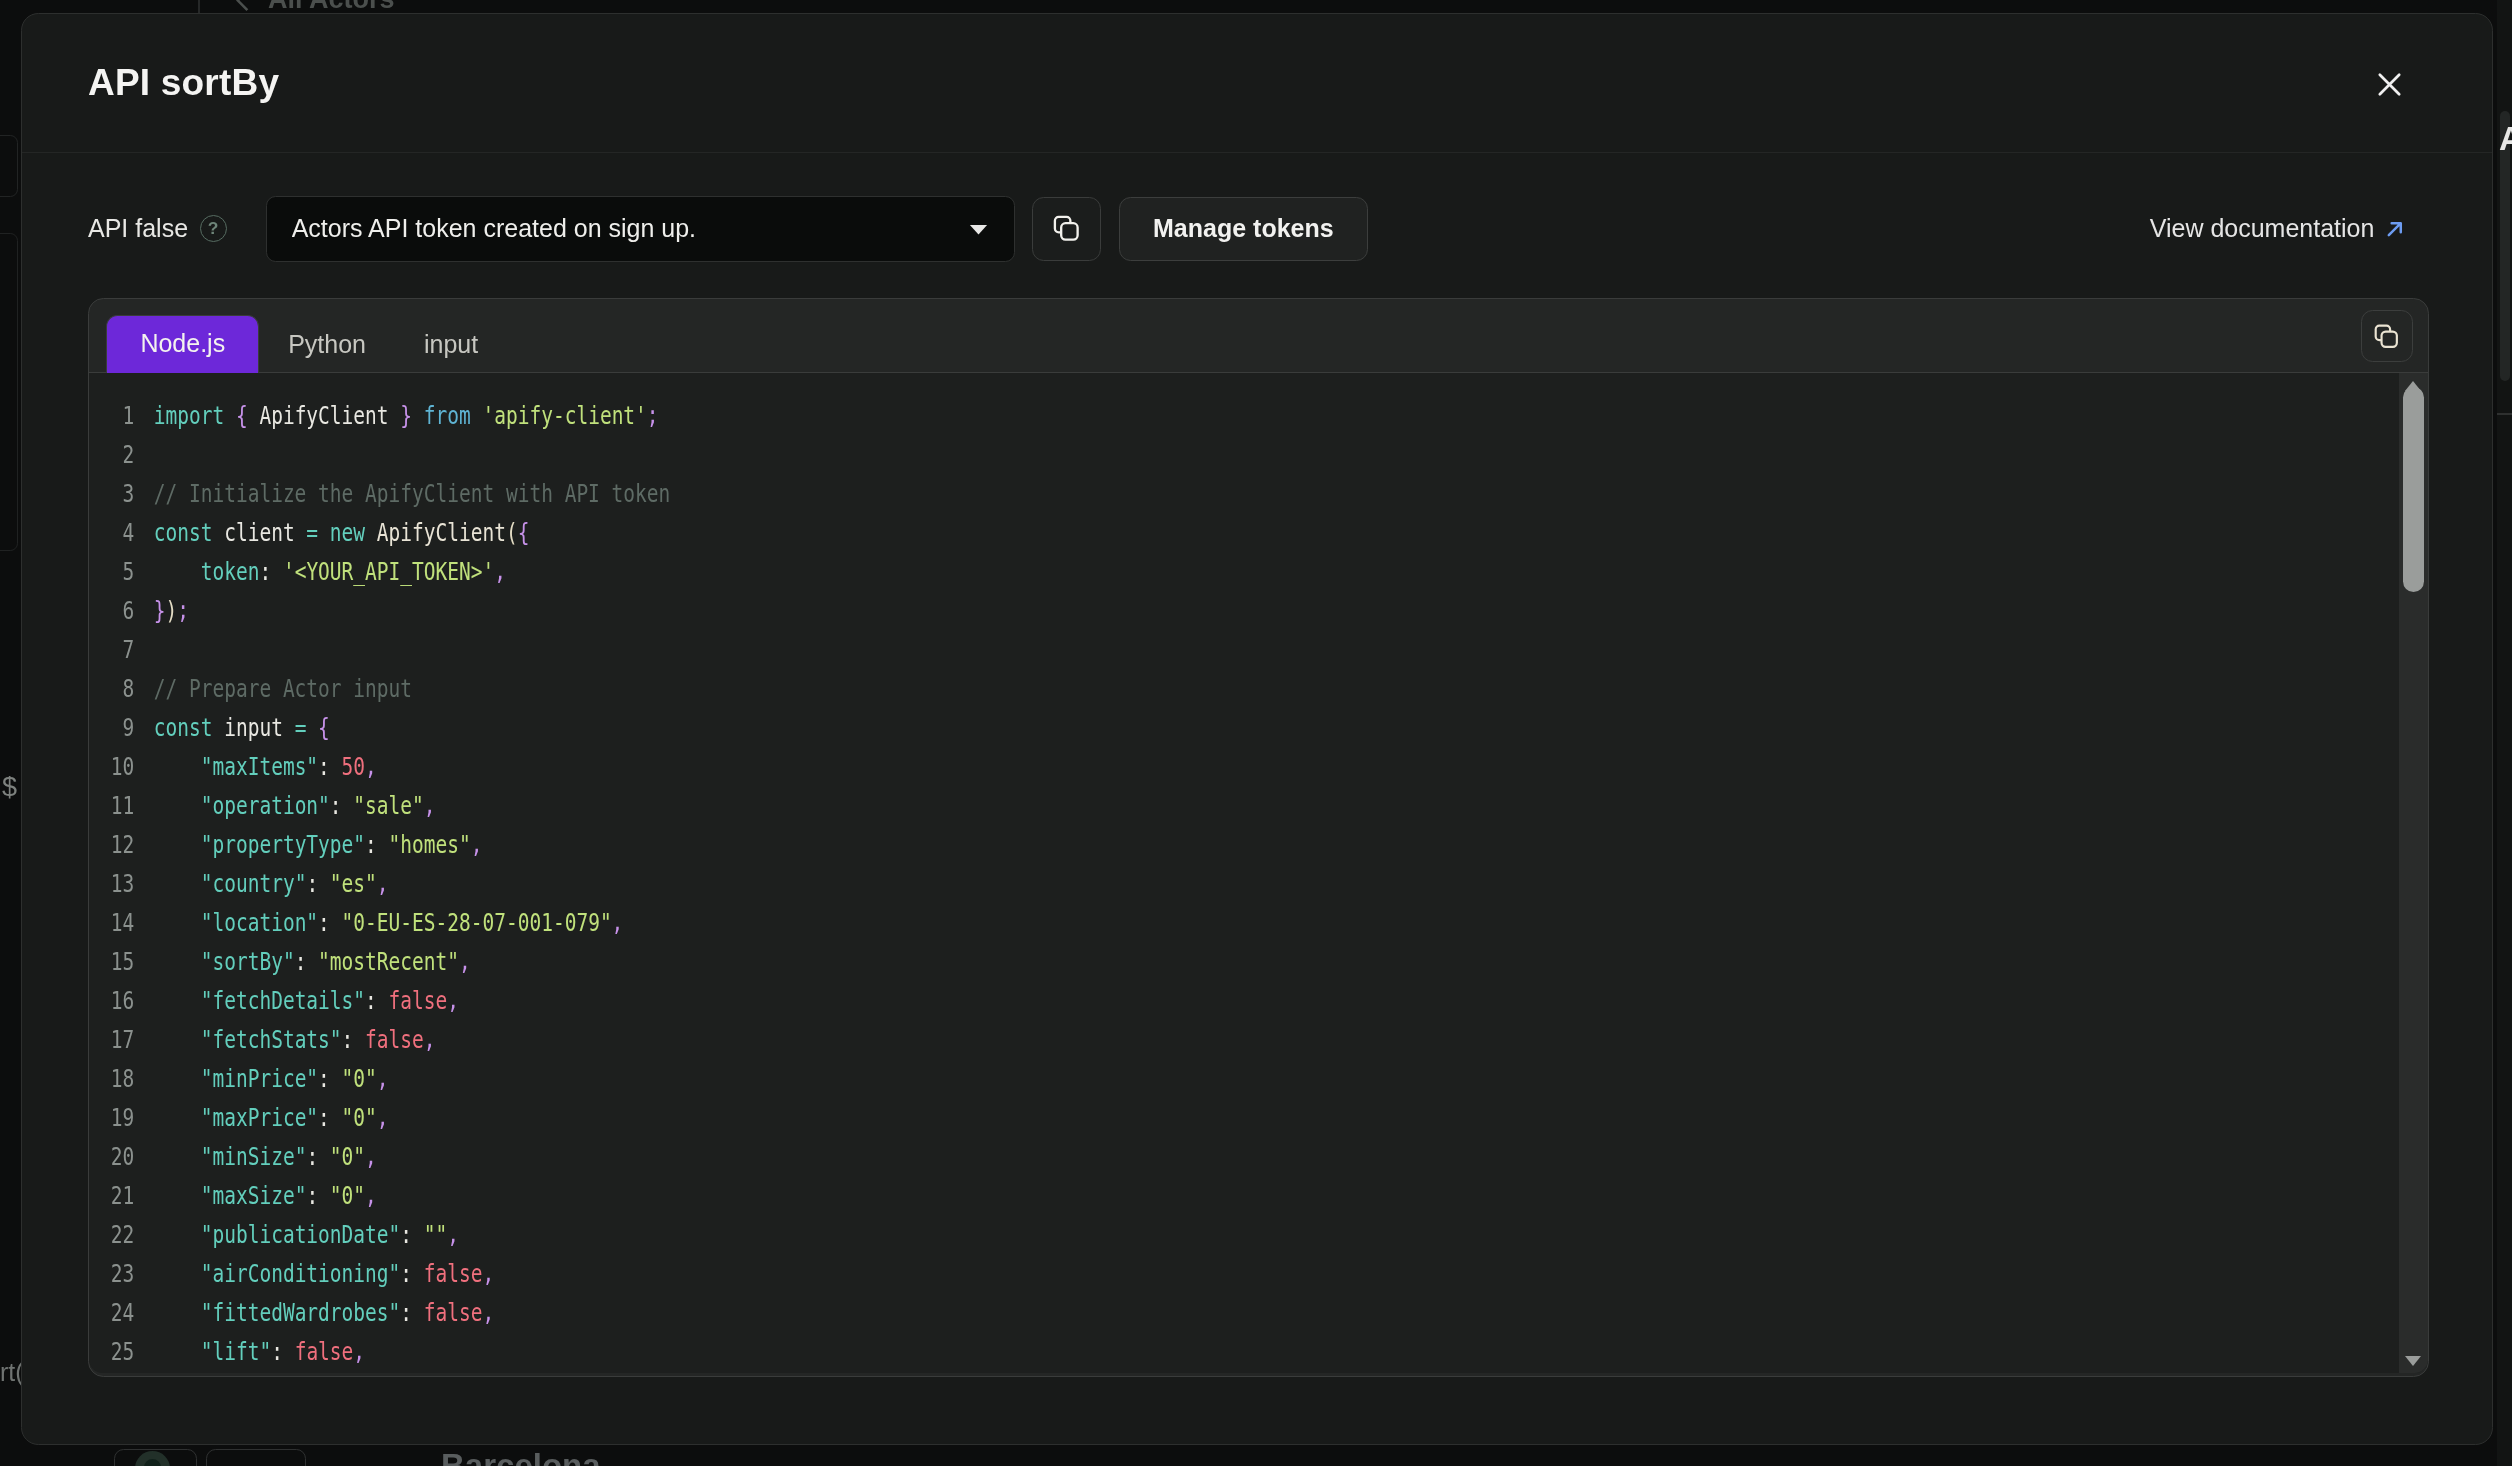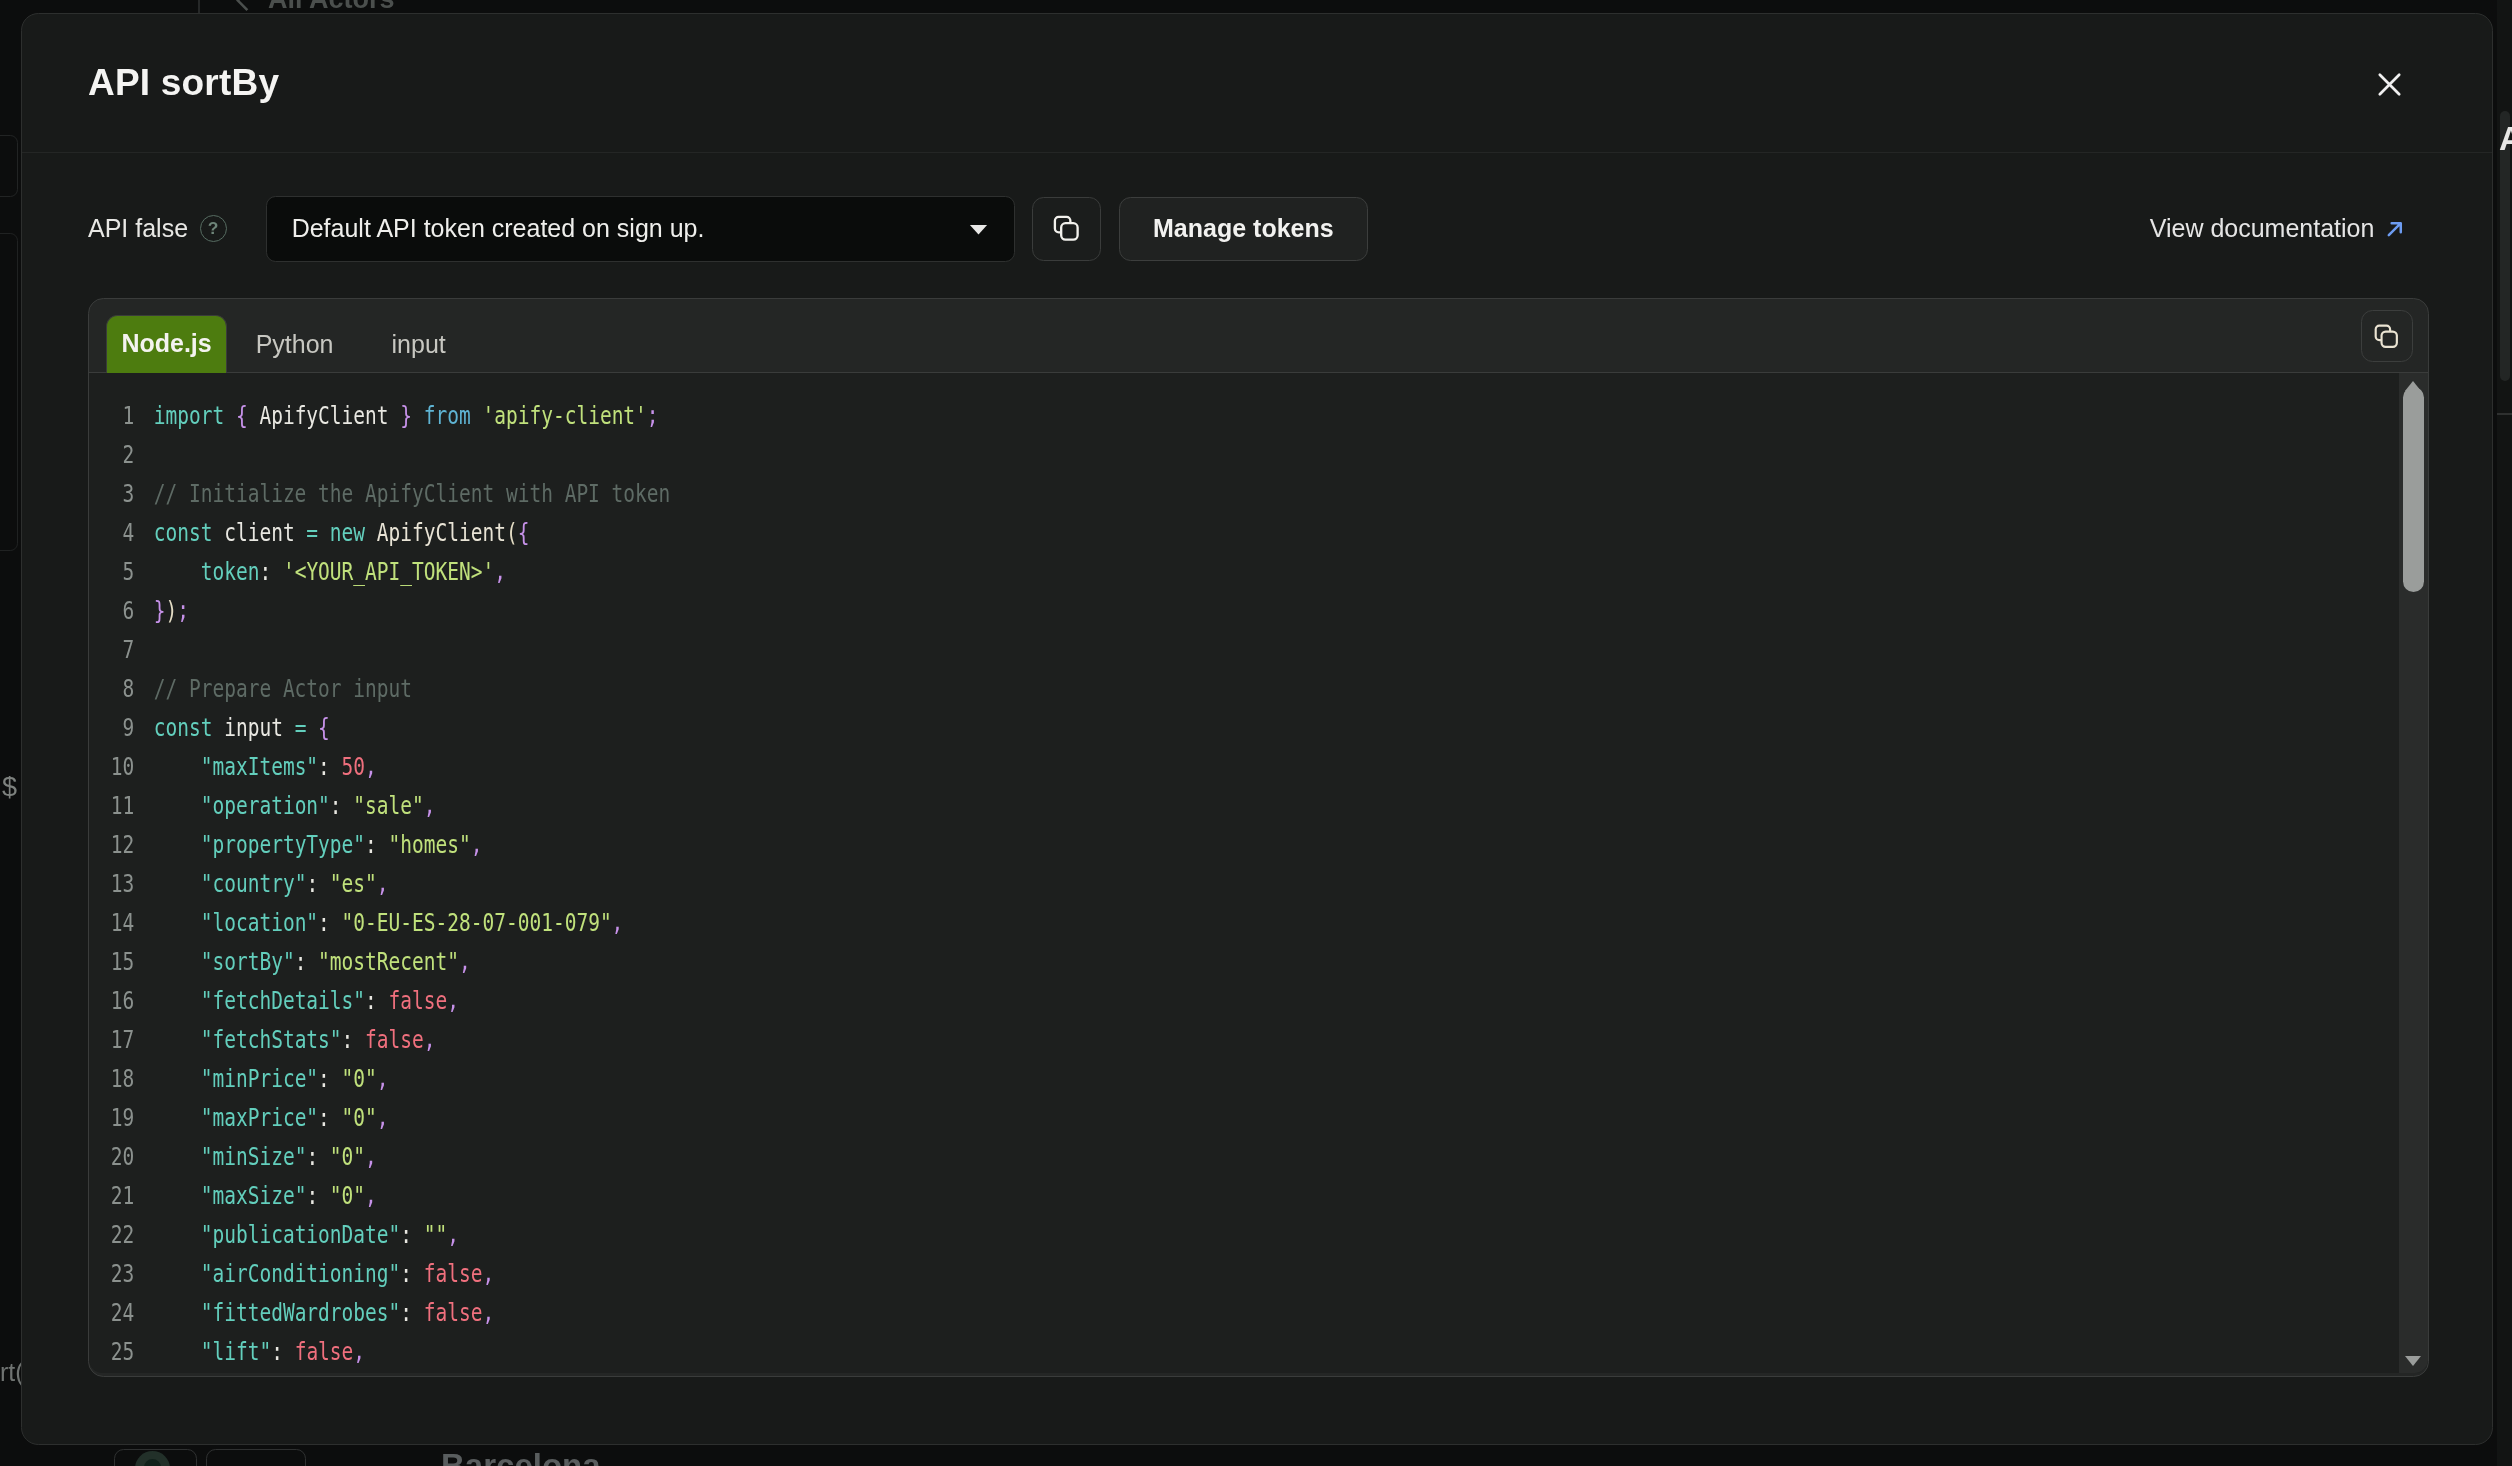--- a/index.html
+++ b/index.html
@@ -39,21 +39,21 @@
   .select { margin-left:39px; width:749px; height:66px; background:#0a0c0b; border:1.9px solid #2e302f; border-radius:9.6px; display:flex; align-items:center; padding:0 25px; cursor:pointer; }
   .select .sel-text { font-size:25px; color:#efefec; flex:1; white-space:nowrap; overflow:hidden; }
   .icon-btn { width:69px; height:64px; margin-left:17.4px; background:#1b1d1c; border:1.9px solid #3a3c3b; border-radius:11.6px; display:flex; align-items:center; justify-content:center; cursor:pointer; }
   .manage-btn { height:64px; margin-left:18px; background:#202221; border:1.9px solid #3c3e3d; border-radius:11.6px; padding:0 33px; font-size:25px; font-weight:600; color:#f2f2f0; display:flex; align-items:center; cursor:pointer; font-family:"Liberation Sans", sans-serif; }
   .doc-link { margin-left:auto; display:flex; align-items:center; gap:9.6px; font-size:25px; cursor:pointer; text-decoration:none; }
 
   
   .code-card { position:absolute; left:66px; top:284px; width:2341px; height:1079px; background:#242625; border:1.9px solid #3a3c3b; border-radius:15.4px; }
   .tabbar { position:relative; height:73px; display:flex; align-items:flex-end; padding-left:17.4px; }
   .tab { font-size:25px; line-height:56px; cursor:pointer; }
-  .tab.active { height:58px; line-height:54px; background:#4d7c0f; border:1.9px solid #3a3c3b; border-bottom:none; border-radius:11.6px 11.6px 0 0; padding:0 14px; font-weight:700; color:#f4f3ef; position:relative; z-index:2; margin-bottom:-1.9px; }
+  .tab.active { height:58px; line-height:54px; background:#6d28d9; border:1.9px solid #3a3c3b; border-bottom:none; border-radius:11.6px 11.6px 0 0; padding:0 33px; font-weight:400; color:#f4f3ef; position:relative; z-index:2; margin-bottom:-1.9px; }
   .tab.inactive { padding:0 29px; color:#c7c7c1; }
   .tab-copy { position:absolute; right:15.4px; top:11.6px; width:52px; height:52px; border:1.9px solid #3c3e3d; border-radius:11.6px; background:transparent; display:flex; align-items:center; justify-content:center; cursor:pointer; }
   .code-area { position:relative; height:1001px; background:#1d1f1e; border-top:1.9px solid #3a3c3b; border-radius:0 0 13.5px 13.5px; overflow:hidden; }
   .code-scale { position:absolute; left:0; top:23px; width:2894px; transform:scaleX(0.78); transform-origin:0 0; }
   .code-line { display:flex; height:39px; align-items:center; font-family:"DejaVu Sans Mono", monospace; font-size:25px; }
   .code-line .ln { width:58px; text-align:right; color:#8b918e; flex:none; }
   .code-line .lc { padding-left:25px; white-space:pre; }
 
   
   .sb { position:absolute; right:0; top:0; bottom:0; width:29px; background:#2a2c2b; border-radius:0 0 11.6px 0; }
@@ -94,21 +94,21 @@
       <svg width="31" height="31" viewBox="0 0 32 32">
           <path d="M6 6 L26 26 M26 6 L6 26" stroke="#f0f0f0" stroke-width="2.8" stroke-linecap="round"></path>
         </svg>
     </button>
   </div>
 
   <div class="token-row">
     <span class="token-label">API false</span>
     <span class="help-icon">?</span>
     <div class="select">
-      <span class="sel-text">Default API token created on sign up.</span>
+      <span class="sel-text">Actors API token created on sign up.</span>
       <svg width="21" height="15.4" viewBox="0 0 22 16">
           <polygon points="2,4 20,4 11,14" fill="#e8e8e6"></polygon>
         </svg>
     </div>
     <button class="icon-btn">
       <svg width="29" height="29" viewBox="0 0 30 30" fill="none">
           <rect x="3" y="3" width="16" height="16" rx="4" stroke="#f2f1ec" stroke-width="2.4"></rect>
           <rect x="9.5" y="9.5" width="17" height="17" rx="4.5" fill="#1b1d1c" stroke="#f2f1ec" stroke-width="2.4"></rect>
         </svg>
     </button>

